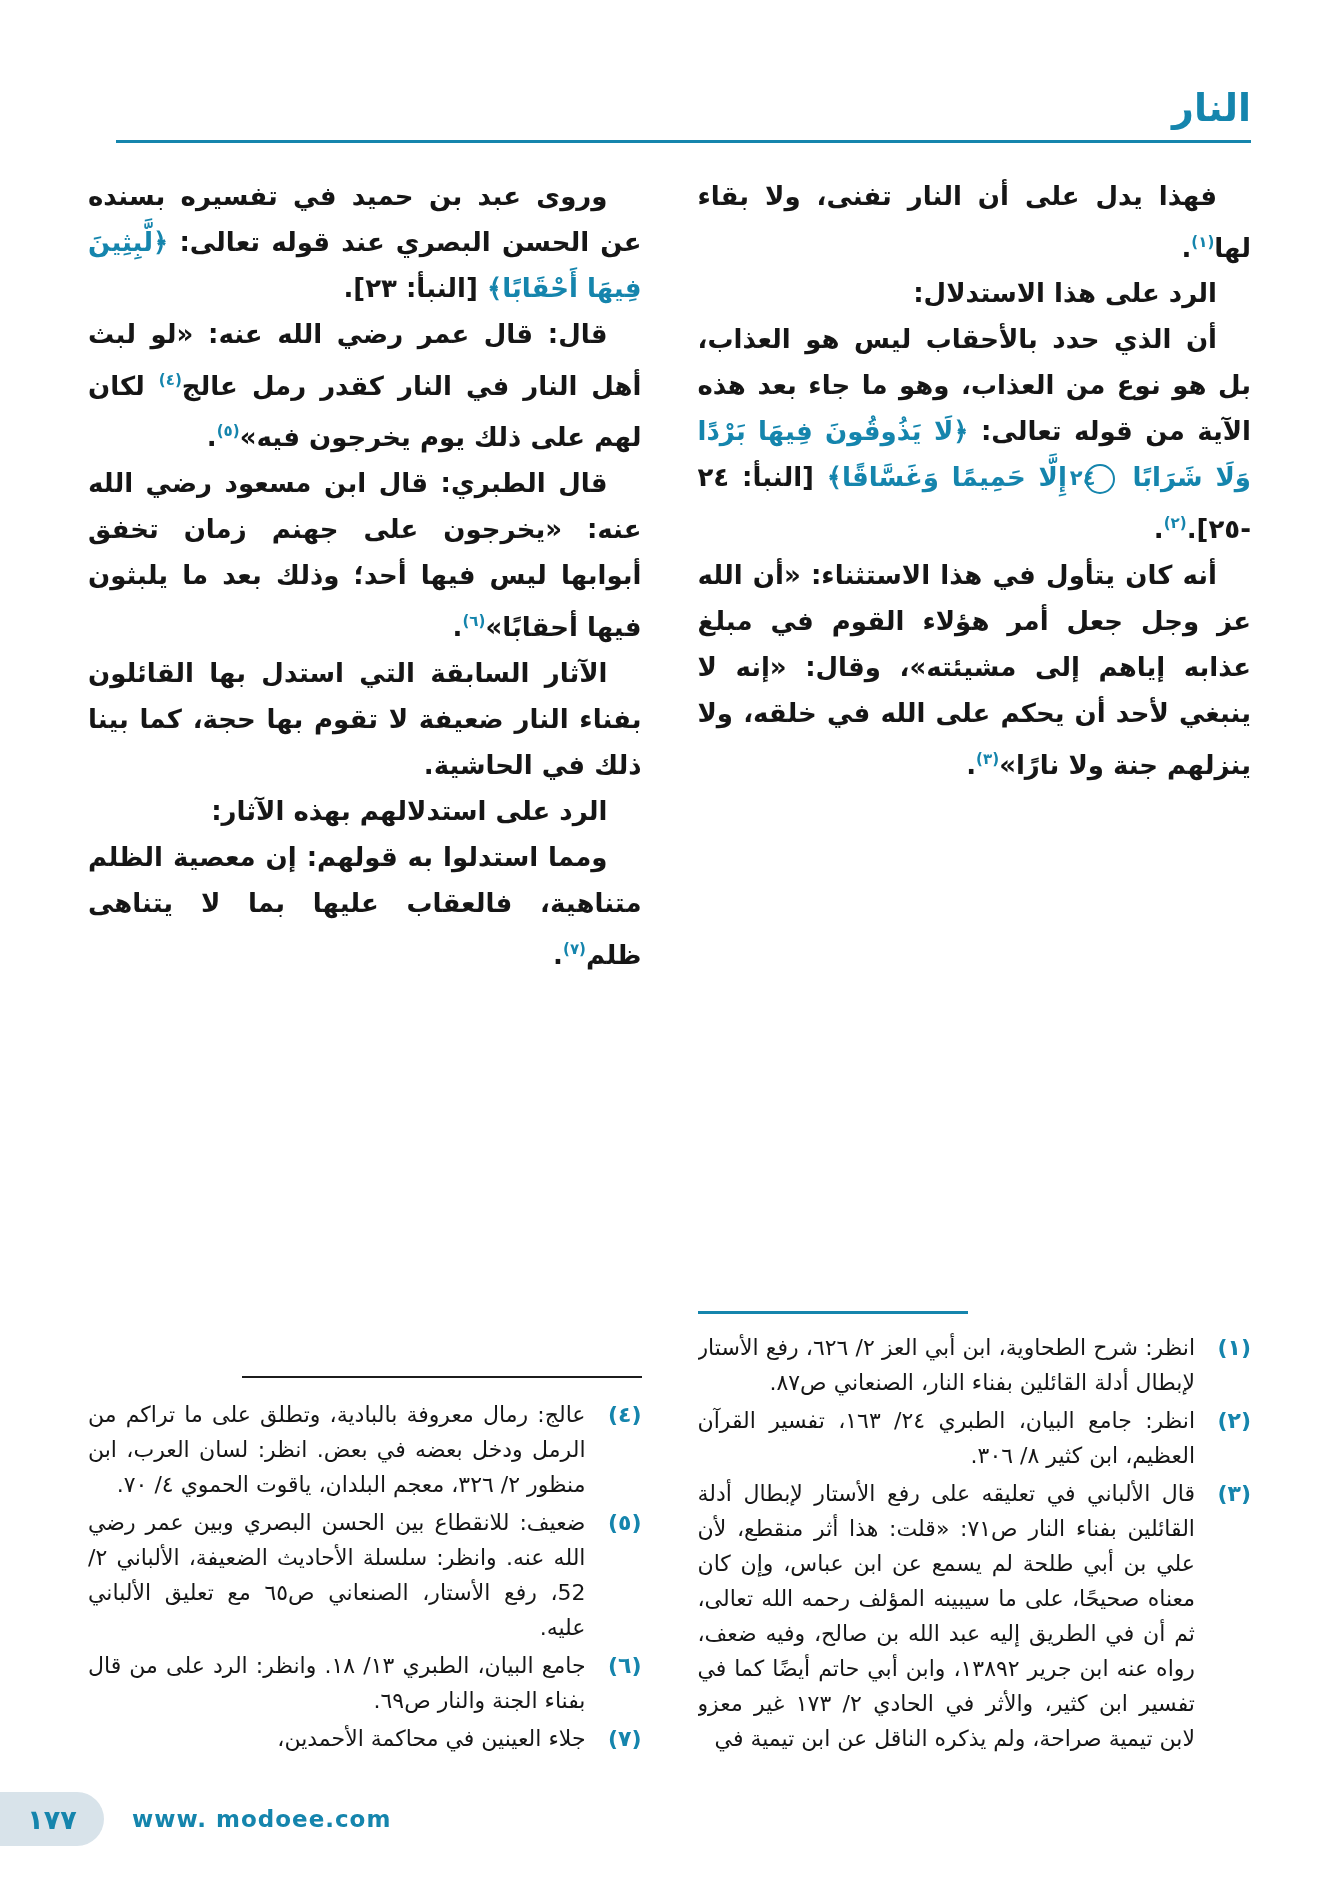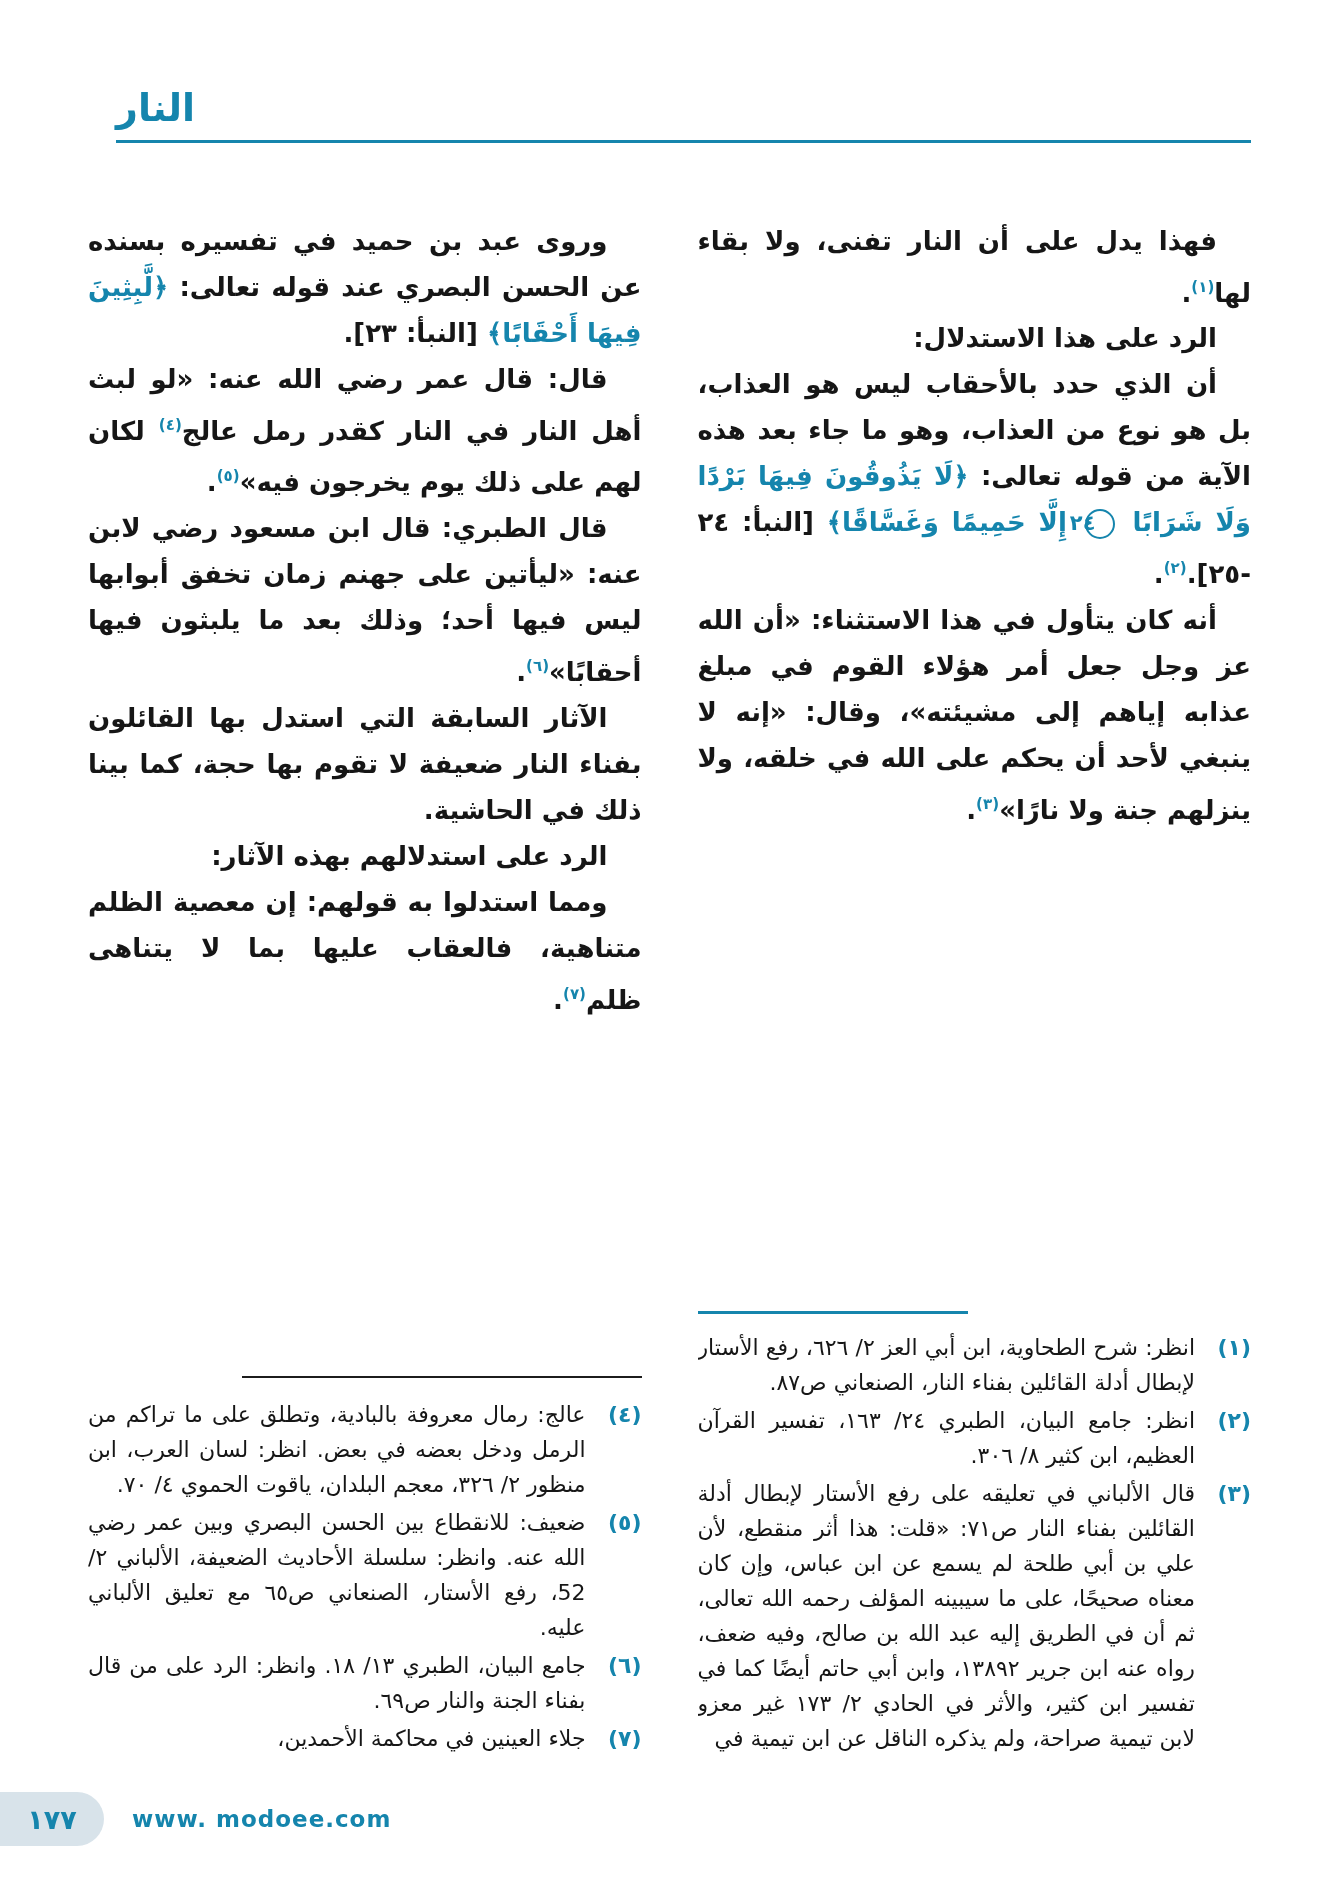--- a/index.html
+++ b/index.html
@@ -10,33 +10,33 @@
   *{margin:0;padding:0;box-sizing:border-box;}
   html,body{background:#ffffff;}
   body{font-family:"DejaVu Sans", sans-serif;}
   .page{
     position:relative;
     width:1339px;height:1890px;
     margin:0 auto;background:#ffffff;
     direction:rtl;overflow:hidden;
   }
   
-  .hdr{padding:88px 88px 0 116px;text-align:left;}
+  .hdr{padding:88px 88px 0 116px;text-align:right;}
   .hdr-title{
     display:inline-block;color:var(--accent);
     font-size:38px;font-weight:bold;line-height:1.1;
   }
   .hdr-rule{height:3px;background:var(--accent);margin-top:10px;}
   
   .content{
     display:flex;gap:56px;
     padding:0 88px;margin-top:30px;
     height:1586px;overflow:hidden;
   }
-  .col{flex:1;display:flex;flex-direction:column;overflow:hidden;margin-top:45px;}
+  .col{flex:1;display:flex;flex-direction:column;overflow:hidden;}
   .body-text{font-size:26px;}
   .para{
     text-align:justify;text-indent:34px;
     line-height:46px;color:var(--ink);font-weight:bold;
   }
   .seg-body{color:var(--ink);}
   .seg-quran{color:var(--accent);}
   .seg-cite{color:var(--ink);}
   .seg-ref{
     color:var(--accent);font-size:0.58em;
@@ -108,21 +108,21 @@
               <span class="fn-text">قال الألباني في تعليقه على رفع الأستار لإبطال أدلة القائلين بفناء النار ص٧١: «قلت: هذا أثر منقطع، لأن علي بن أبي طلحة لم يسمع عن ابن عباس، وإن كان معناه صحيحًا، على ما سيبينه المؤلف رحمه الله تعالى، ثم أن في الطريق إليه عبد الله بن صالح، وفيه ضعف، رواه عنه ابن جرير ١٣٨٩٢، وابن أبي حاتم أيضًا كما في تفسير ابن كثير، والأثر في الحادي ٢/ ١٧٣ غير معزو لابن تيمية صراحة، ولم يذكره الناقل عن ابن تيمية في</span>
             </div>
           </div>
       </div>
     </section>
 
     <section class="col">
       <div class="body-text" id="left-body">
           <p class="para"><span class="seg-body">وروى عبد بن حميد في تفسيره بسنده عن الحسن البصري عند قوله تعالى: </span><span class="seg-quran">﴿لَّبِثِينَ فِيهَا أَحْقَابًا﴾</span><span class="seg-cite"> [النبأ: ٢٣].</span></p>
           <p class="para"><span class="seg-body">قال: قال عمر رضي الله عنه: «لو لبث أهل النار في النار كقدر رمل عالج</span><span class="seg-ref">(٤)</span><span class="seg-body"> لكان لهم على ذلك يوم يخرجون فيه»</span><span class="seg-ref">(٥)</span><span class="seg-body">.</span></p>
-          <p class="para"><span class="seg-body">قال الطبري: قال ابن مسعود رضي لابن عنه: «ليأتين على جهنم زمان تخفق أبوابها ليس فيها أحد؛ وذلك بعد ما يلبثون فيها أحقابًا»</span><span class="seg-ref">(٦)</span><span class="seg-body">.</span></p>
+          <p class="para"><span class="seg-body">قال الطبري: قال ابن مسعود رضي الله عنه: «يخرجون على جهنم زمان تخفق أبوابها ليس فيها أحد؛ وذلك بعد ما يلبثون فيها أحقابًا»</span><span class="seg-ref">(٦)</span><span class="seg-body">.</span></p>
           <p class="para"><span class="seg-body">الآثار السابقة التي استدل بها القائلون بفناء النار ضعيفة لا تقوم بها حجة، كما بينا ذلك في الحاشية.</span></p>
           <p class="para"><span class="seg-body">الرد على استدلالهم بهذه الآثار:</span></p>
           <p class="para"><span class="seg-body">ومما استدلوا به قولهم: إن معصية الظلم متناهية، فالعقاب عليها بما لا يتناهى ظلم</span><span class="seg-ref">(٧)</span><span class="seg-body">.</span></p>
         </div>
       <div class="footnotes">
         <div class="fn-rule dark"></div>
         <div id="left-fns">
             <div class="fn">
               <span class="fn-num"></span>
             </div>

